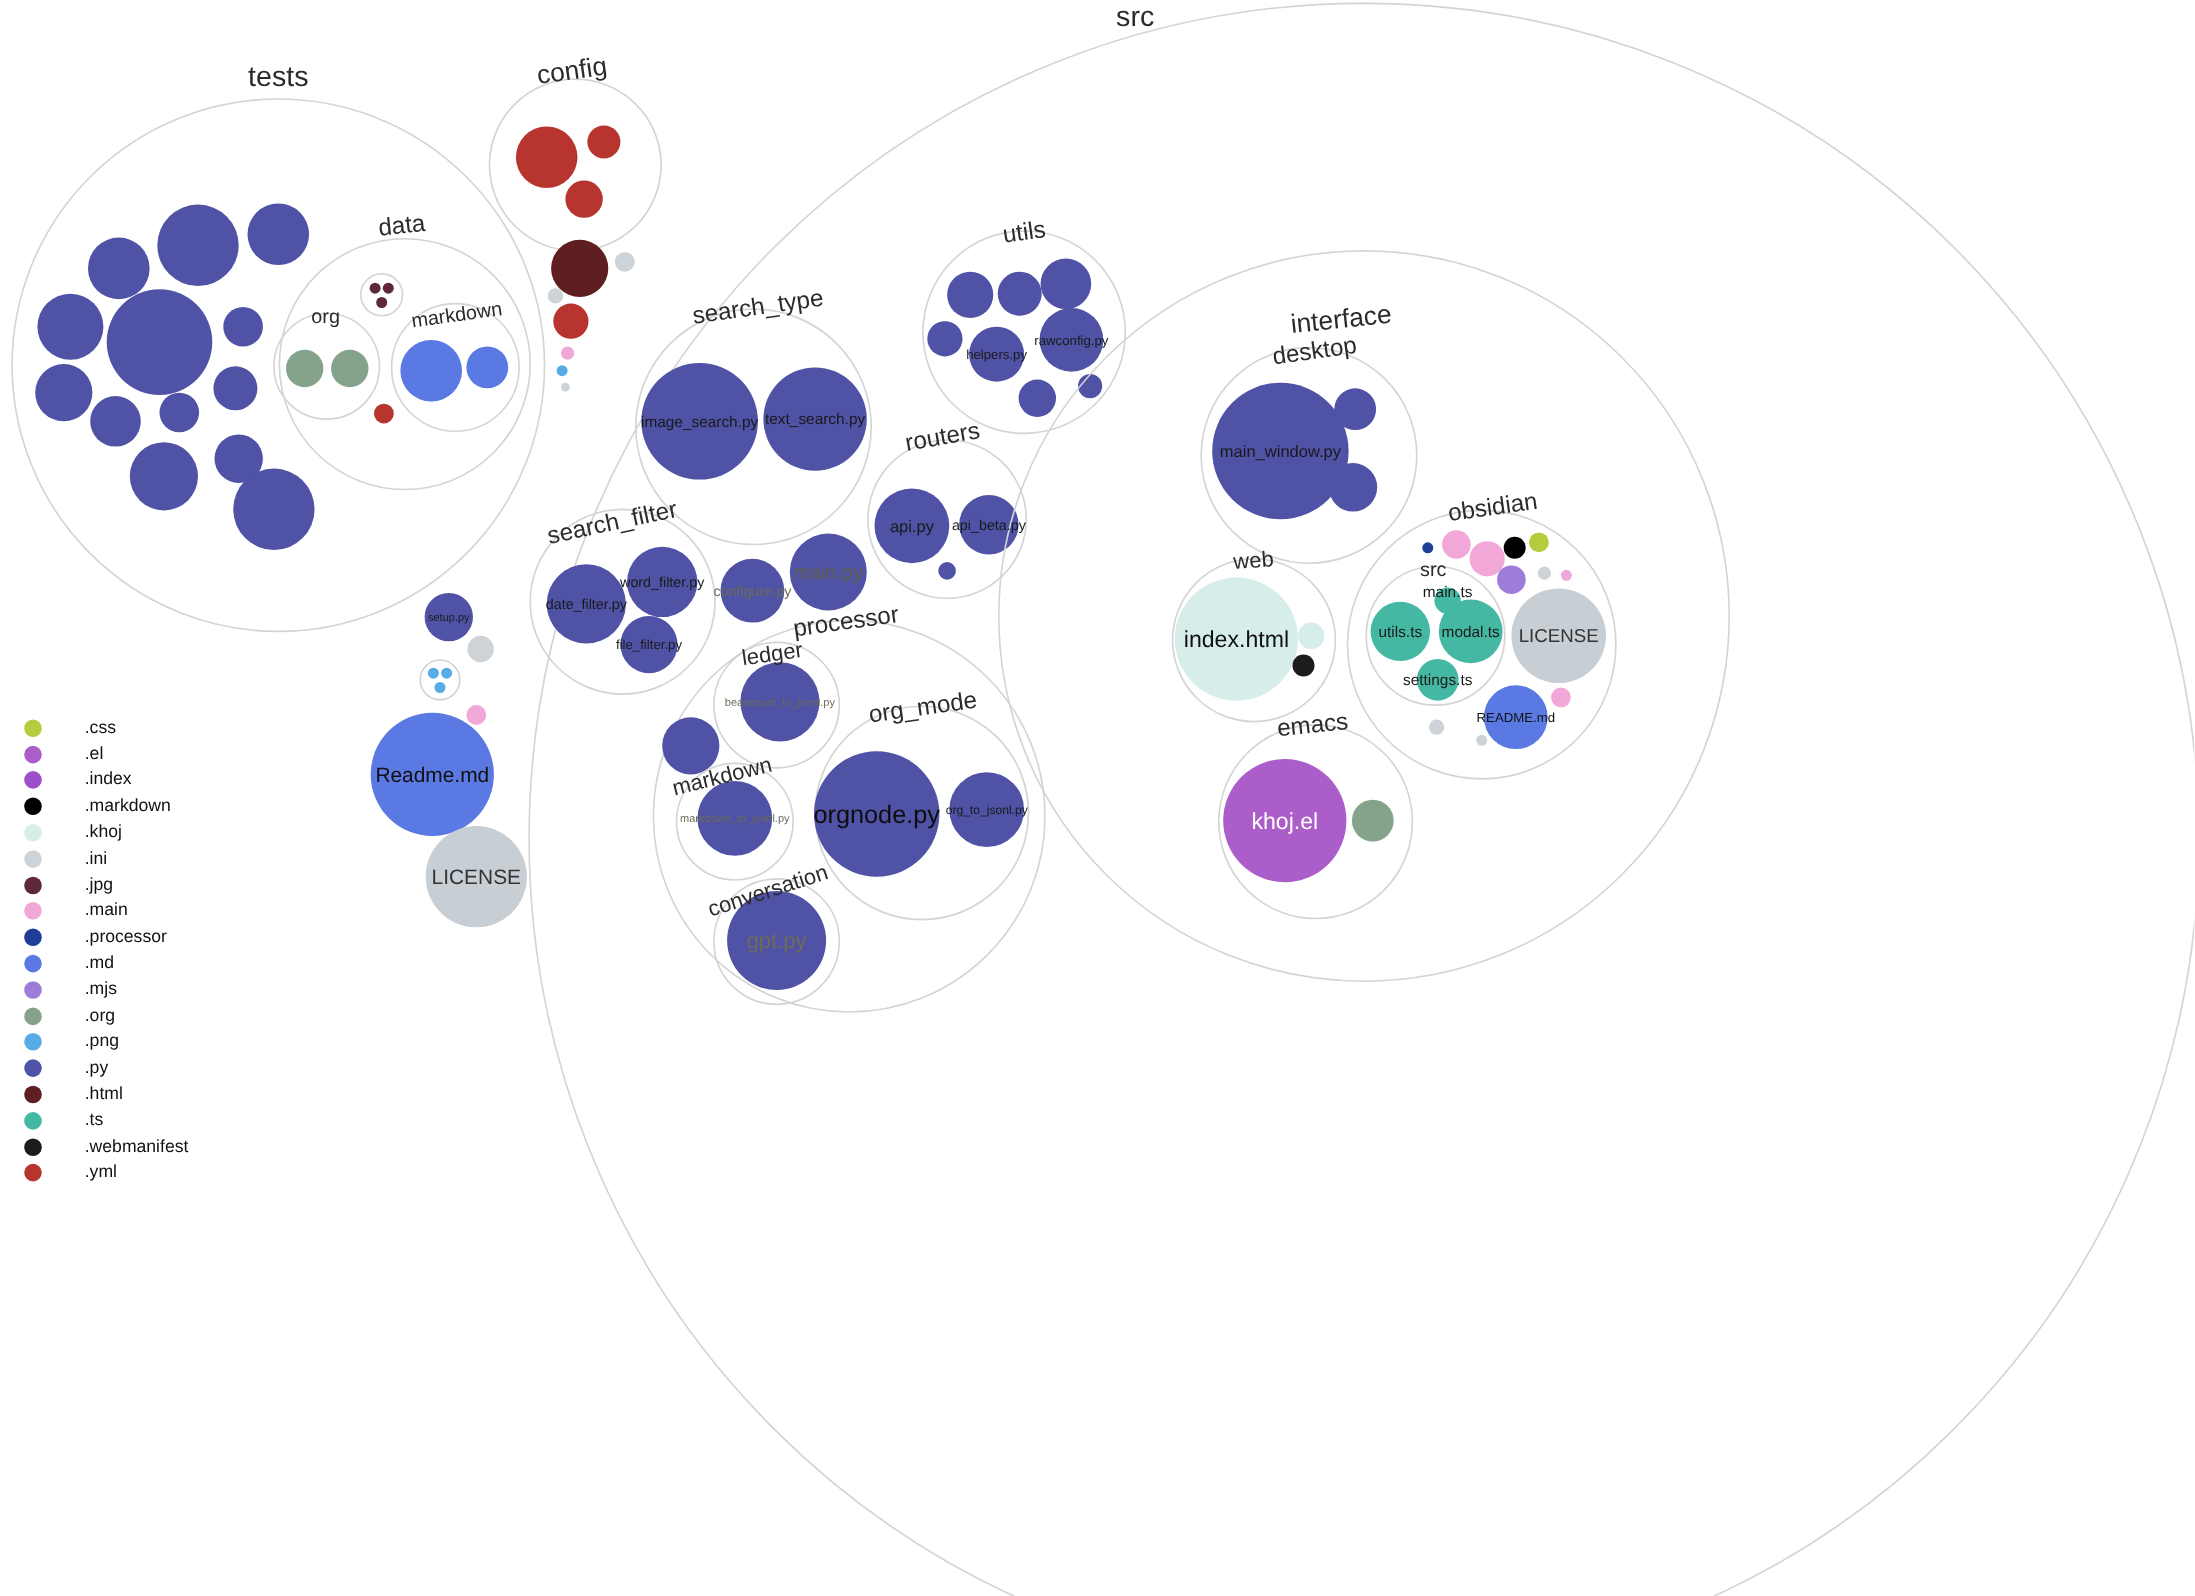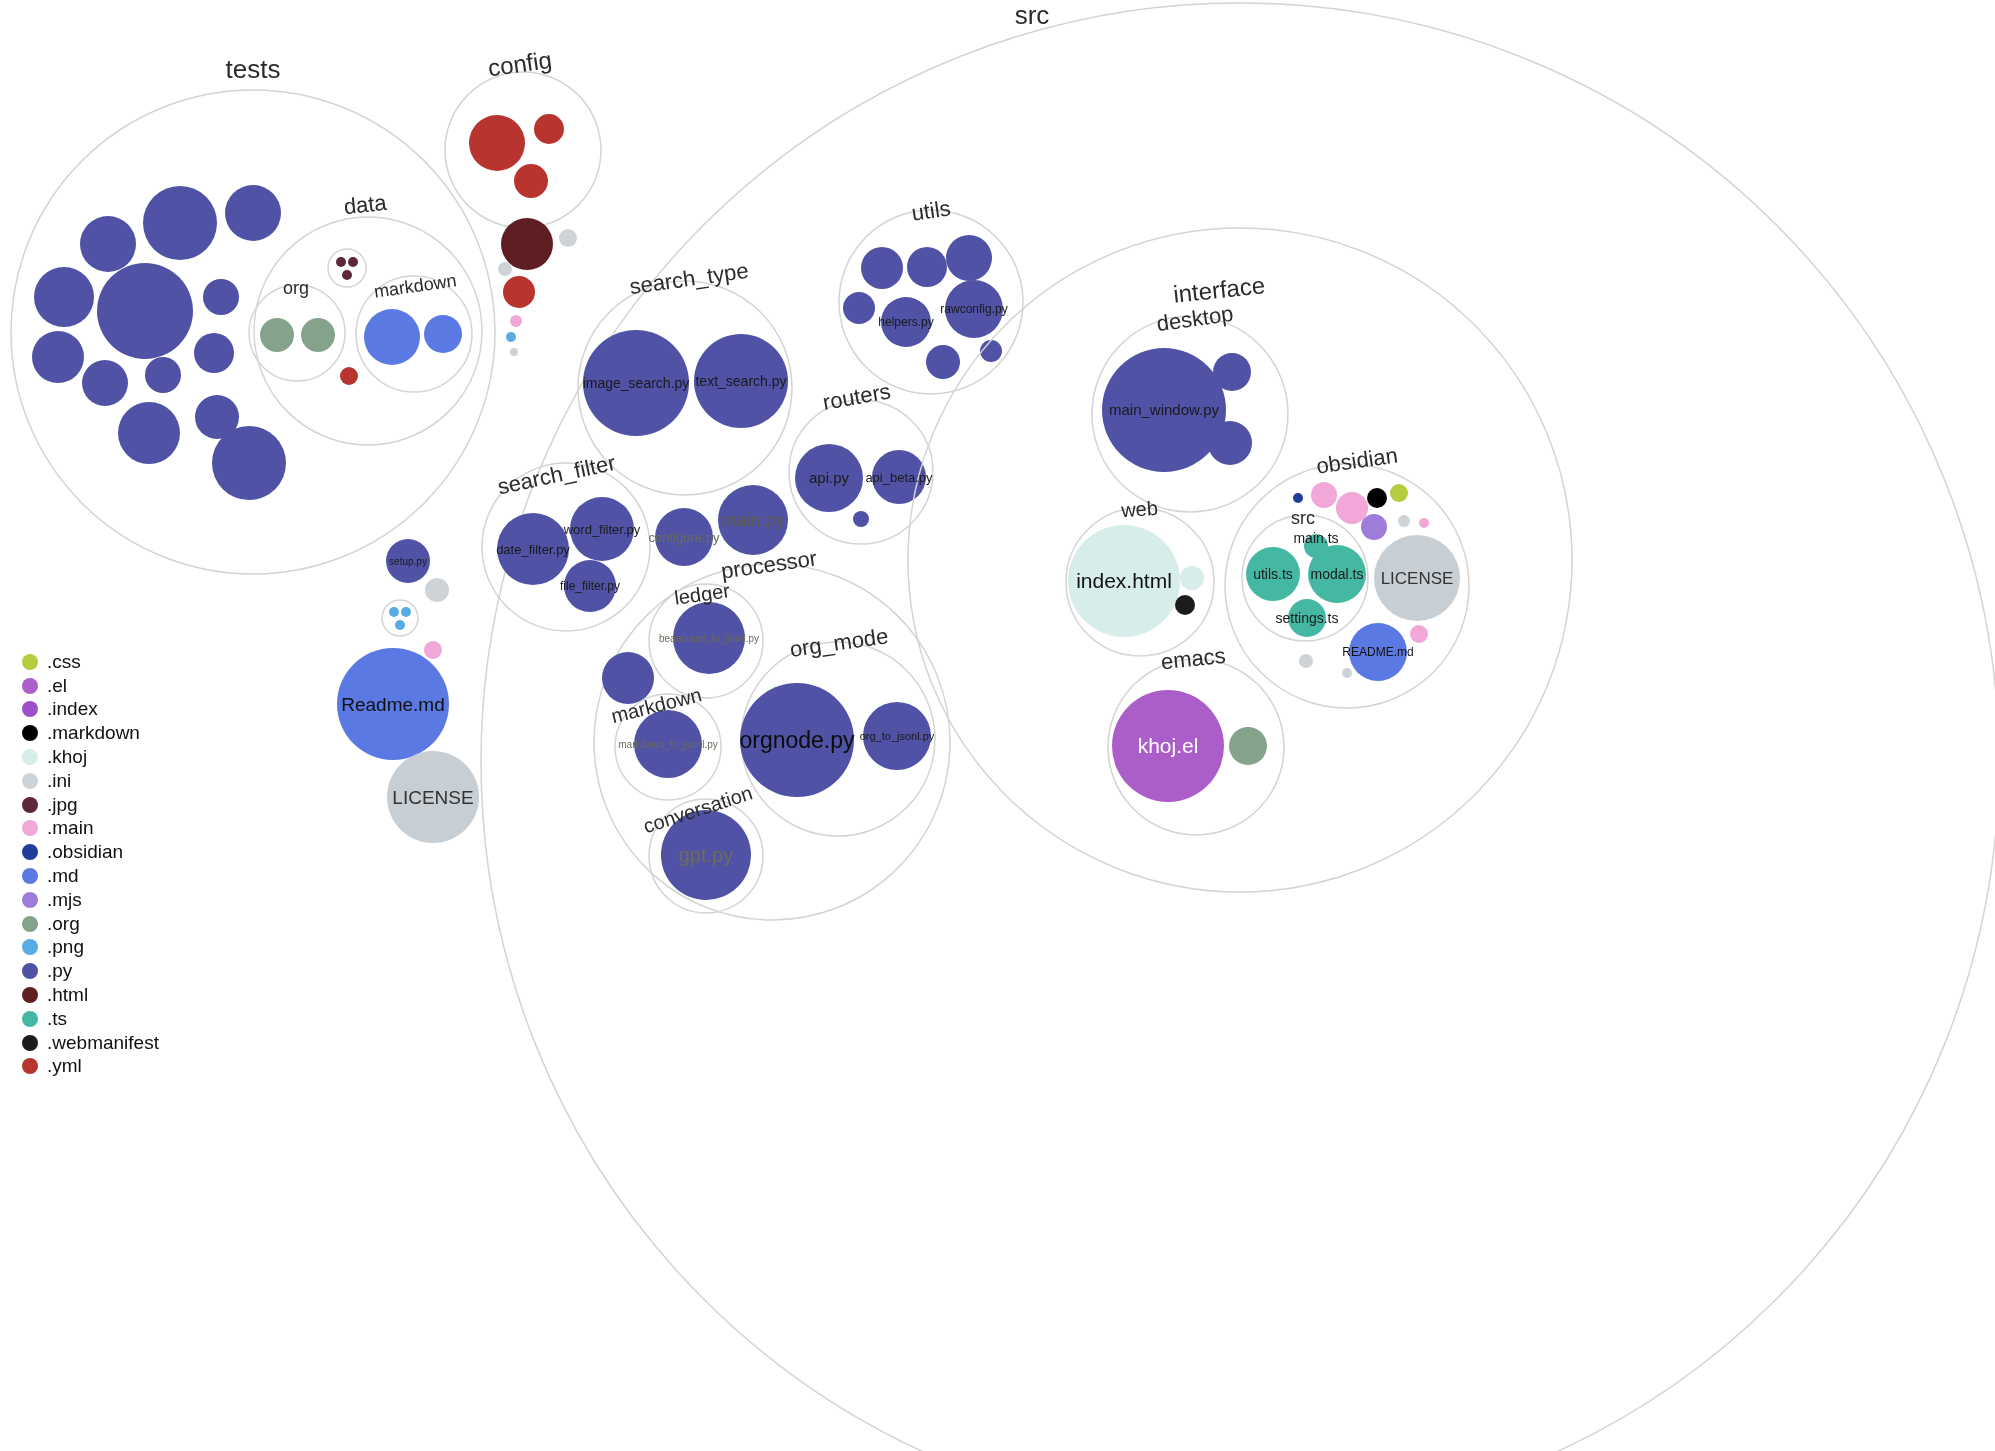--- a/index.html
+++ b/index.html
@@ -2,21 +2,21 @@
 <html><head>
 <meta charset="utf-8">
 <style>
   html,body{margin:0;padding:0;background:#ffffff;}
   body{font-family:"Liberation Sans", sans-serif;}
   #stage{position:relative;width:1995px;height:1451px;background:#fff;overflow:hidden;}
   #pack{position:absolute;left:0;top:0;display:block;}
   #legend{position:absolute;left:22px;top:650px;}
   .legend-item{display:flex;align-items:center;height:23.8px;}
   .legend-dot{width:16px;height:16px;border-radius:50%;margin-right:9px;flex:0 0 16px;}
-  .legend-label{font-size:19px;color:#111;}
+  .legend-label{font-size:16px;color:#111;margin-left:30px;}
   svg text{font-family:"Liberation Sans", sans-serif;}
 </style>
 </head>
 <body>
 
 <div id="stage">
   <svg id="pack" width="1995" height="1451" viewBox="0 0 1995 1451" xmlns="http://www.w3.org/2000/svg">
       <circle cx="253" cy="332" r="242" fill="none" stroke="#d4d4d4" stroke-width="1.5"></circle>
       <circle cx="108" cy="244" r="28" fill="#4f52a5"></circle>
       <circle cx="180" cy="223" r="37" fill="#4f52a5"></circle>
@@ -206,21 +206,21 @@
       <div class="legend-item">
         <span class="legend-dot" style="background: rgb(93, 41, 57);"></span>
         <span class="legend-label">.jpg</span>
       </div>
       <div class="legend-item">
         <span class="legend-dot" style="background: rgb(241, 167, 215);"></span>
         <span class="legend-label">.main</span>
       </div>
       <div class="legend-item">
         <span class="legend-dot" style="background: rgb(30, 62, 153);"></span>
-        <span class="legend-label">.obsidian</span>
+        <span class="legend-label">.processor</span>
       </div>
       <div class="legend-item">
         <span class="legend-dot" style="background: rgb(91, 121, 227);"></span>
         <span class="legend-label">.md</span>
       </div>
       <div class="legend-item">
         <span class="legend-dot" style="background: rgb(157, 125, 217);"></span>
         <span class="legend-label">.mjs</span>
       </div>
       <div class="legend-item">

